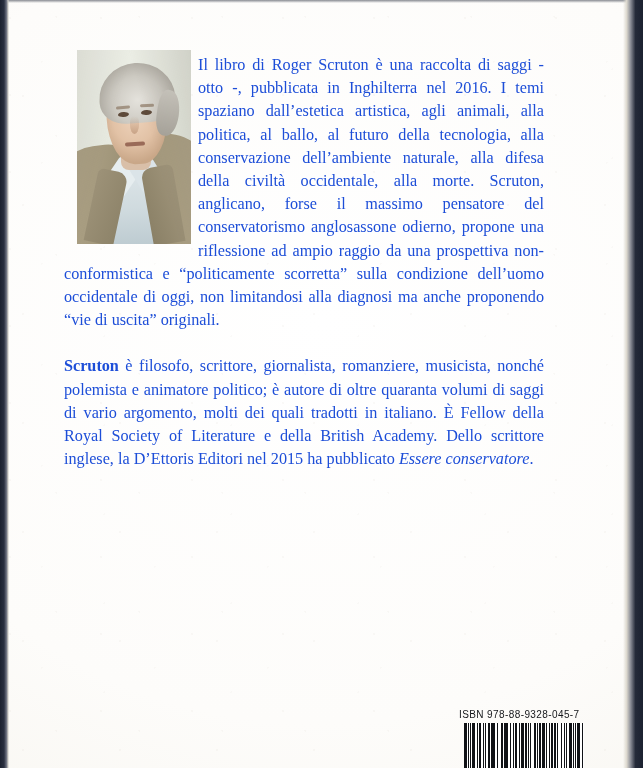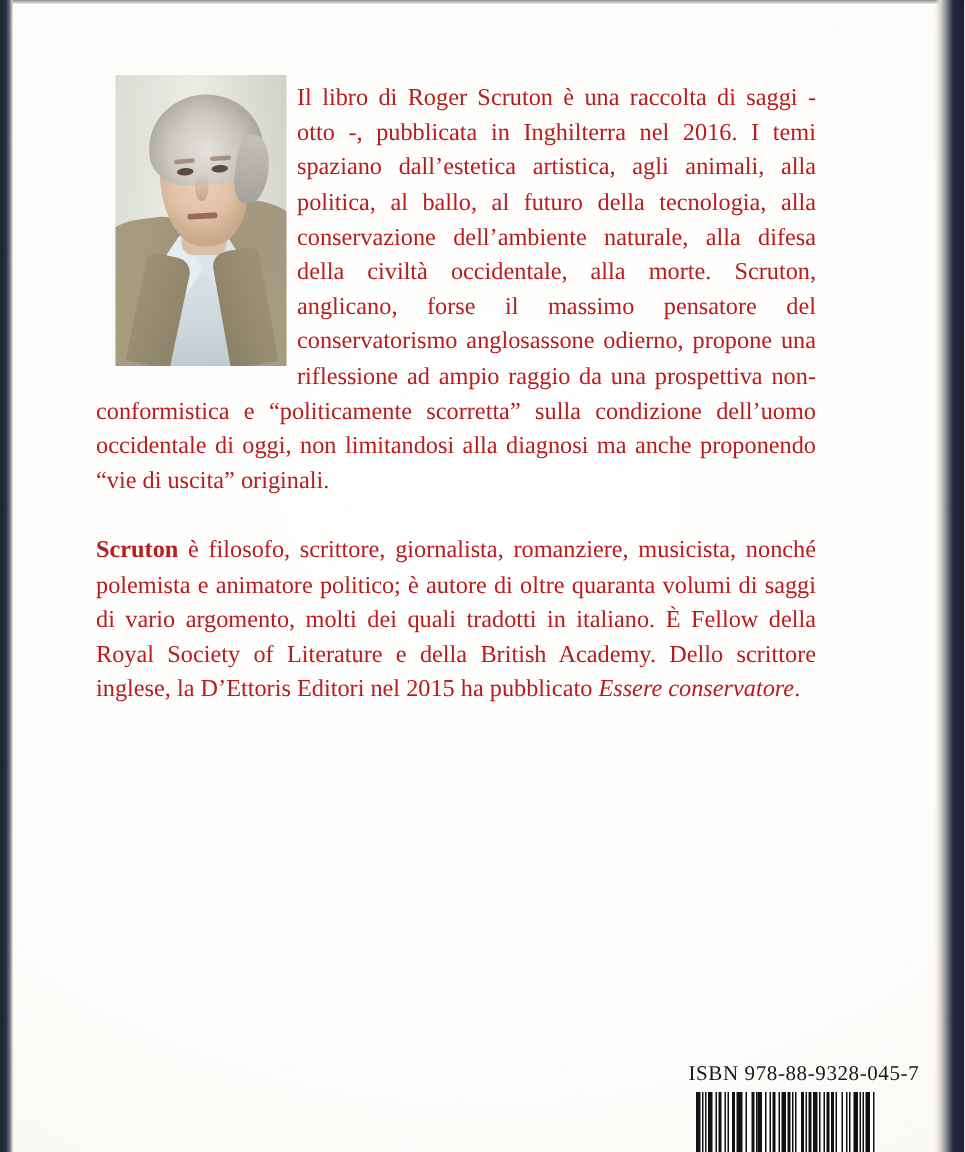--- a/index.html
+++ b/index.html
@@ -201,21 +201,21 @@
       linear-gradient(105deg, rgba(60,50,40,.10) 0%, rgba(60,50,40,0) 34%);
     mix-blend-mode: multiply;
   }
 
   
   .text-block {
     position: absolute;
     left: 64px;
     top: 54px;
     width: 480px;
-    color: #b91c1c;
+    color: #1d4ed8;
     font-size: 16.2px;
     line-height: 23.2px;
     text-align: justify;
     text-justify: inter-word;
     hyphens: none;
   }
   .float-spacer {
     float: left;
     width: 134px;
     height: 196px;
@@ -227,22 +227,22 @@
   .ital { font-style: italic; }
 
   
   .barcode-area {
     position: absolute;
     left: 459px;
     top: 709px;
     width: 140px;
   }
   .isbn-text {
-    font-family: Liberation Serif, serif;
-    font-size: 14px;
+    font-family: Liberation Sans, sans-serif;
+    font-size: 10px;
     letter-spacing: 0.4px;
     color: #14161a;
     margin-bottom: 3px;
     white-space: nowrap;
   }
   .bars {
     display: flex;
     align-items: flex-end;
     height: 48px;
     width: 120px;

